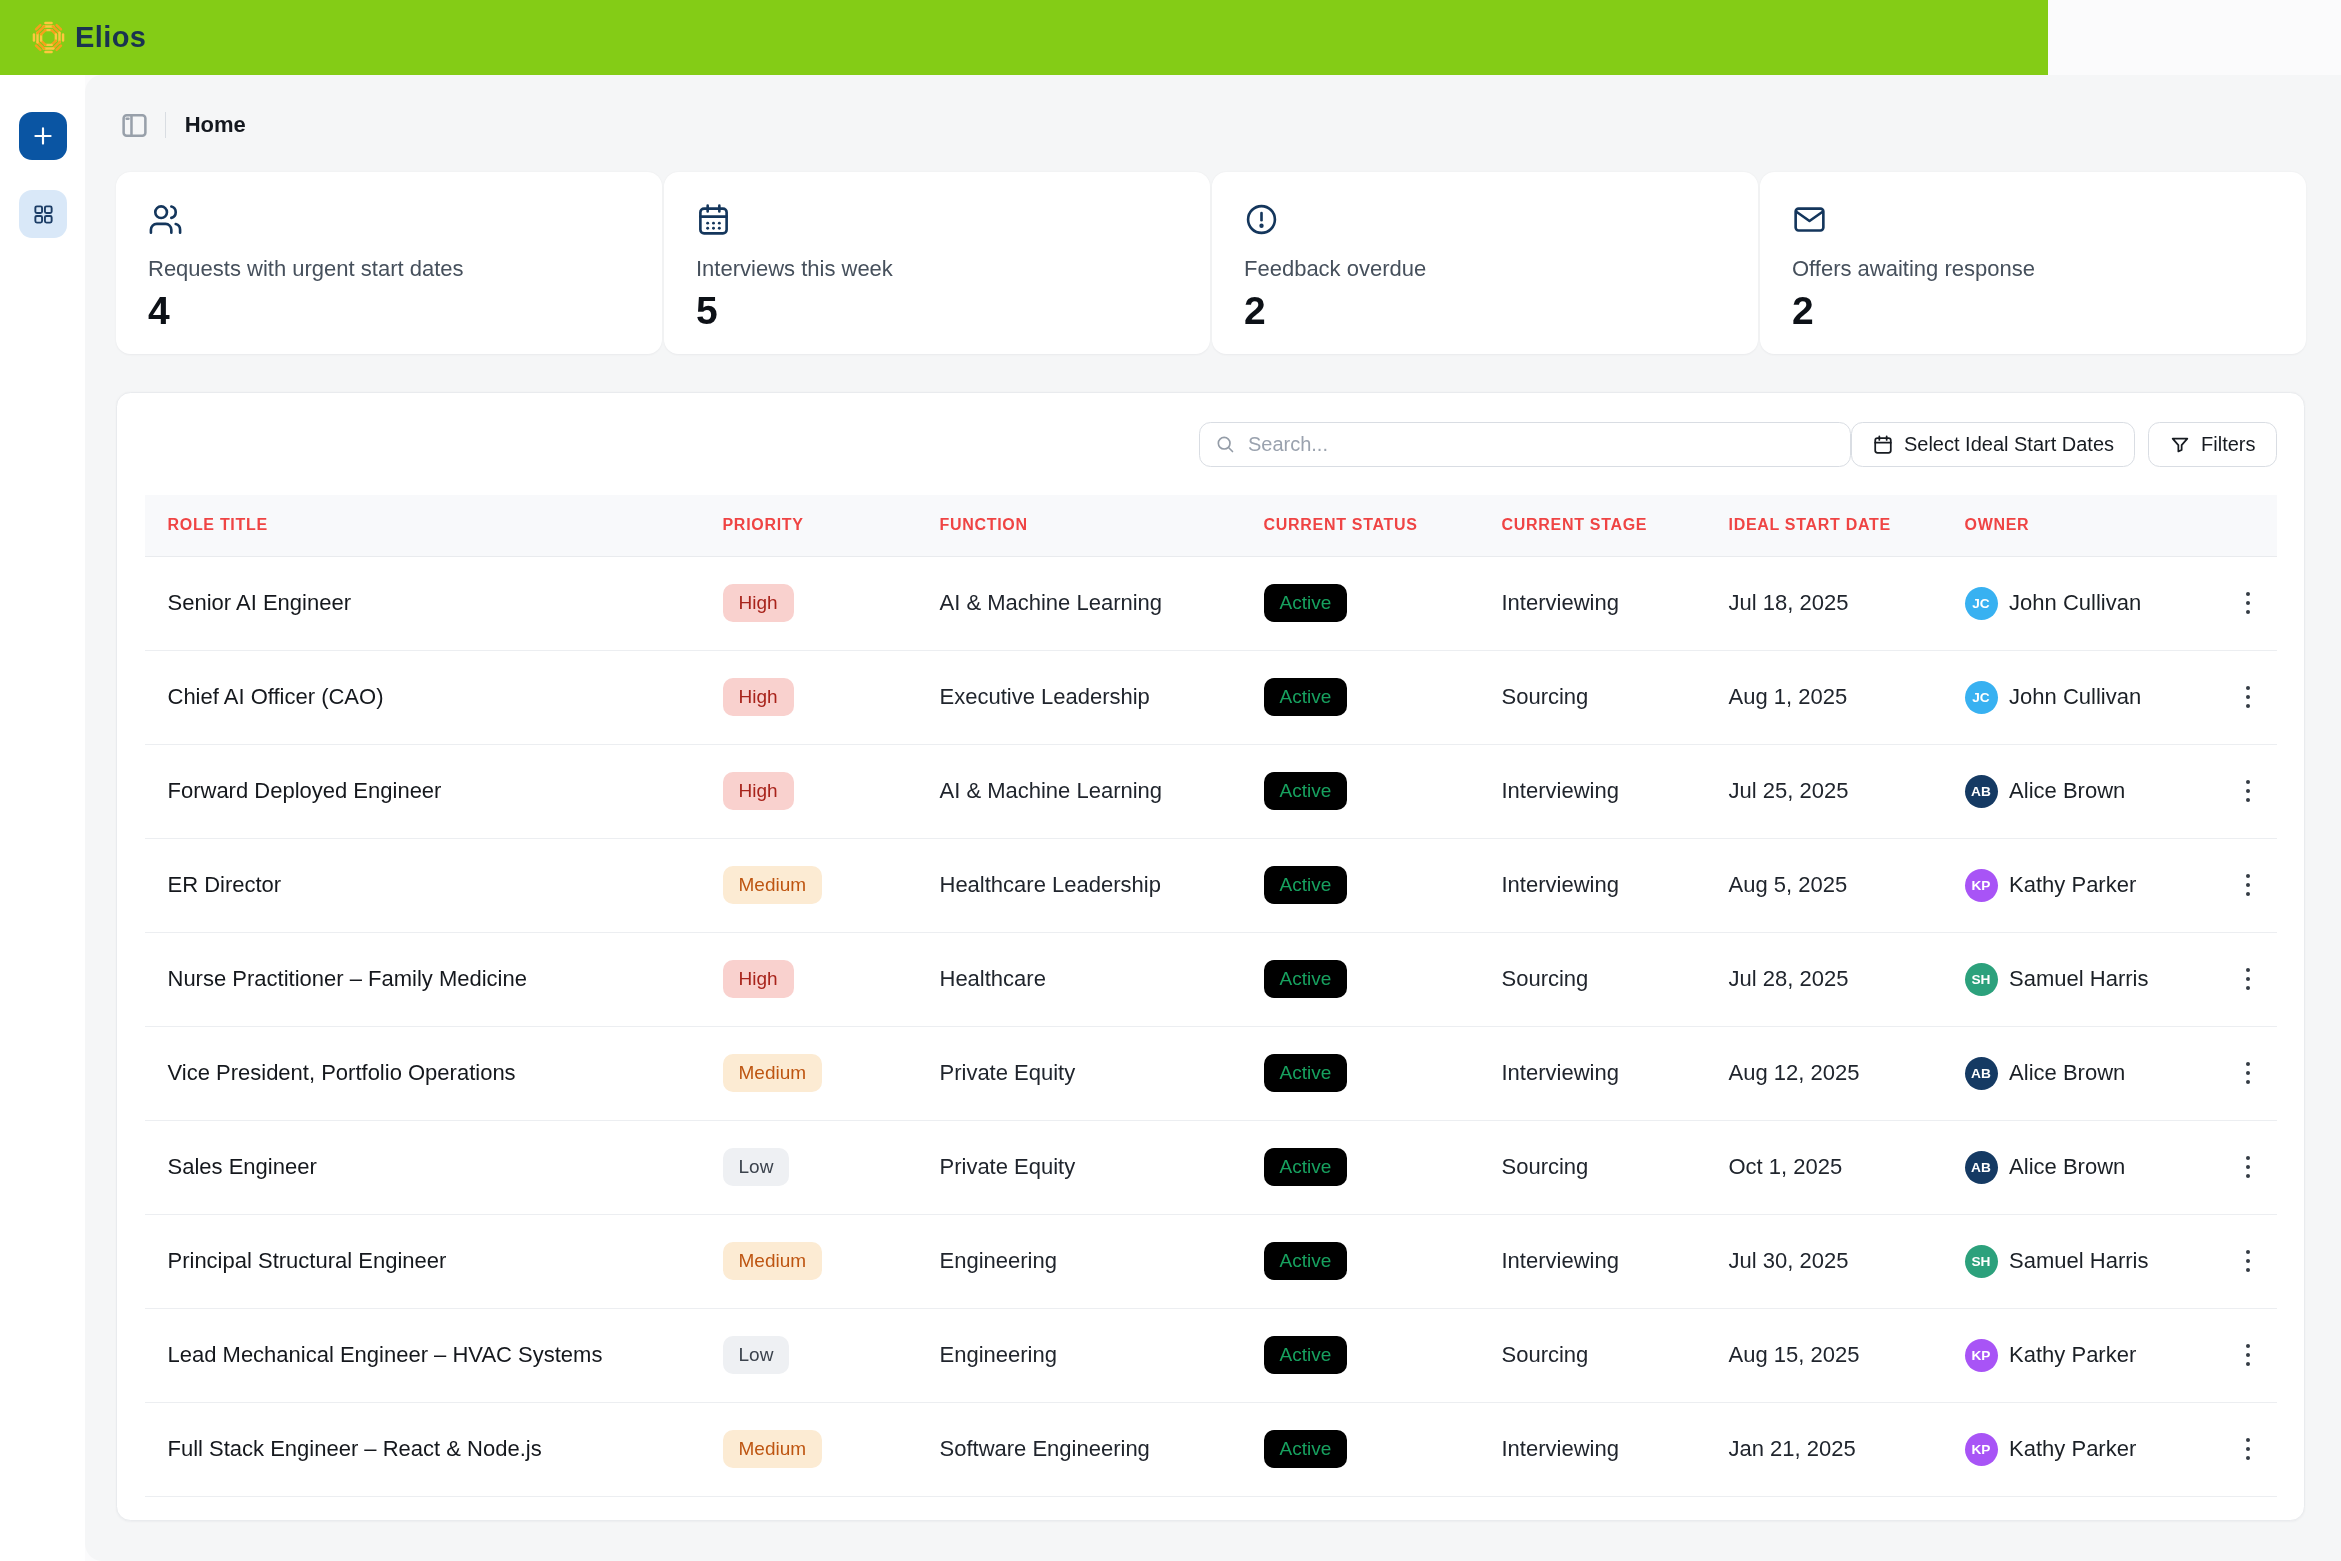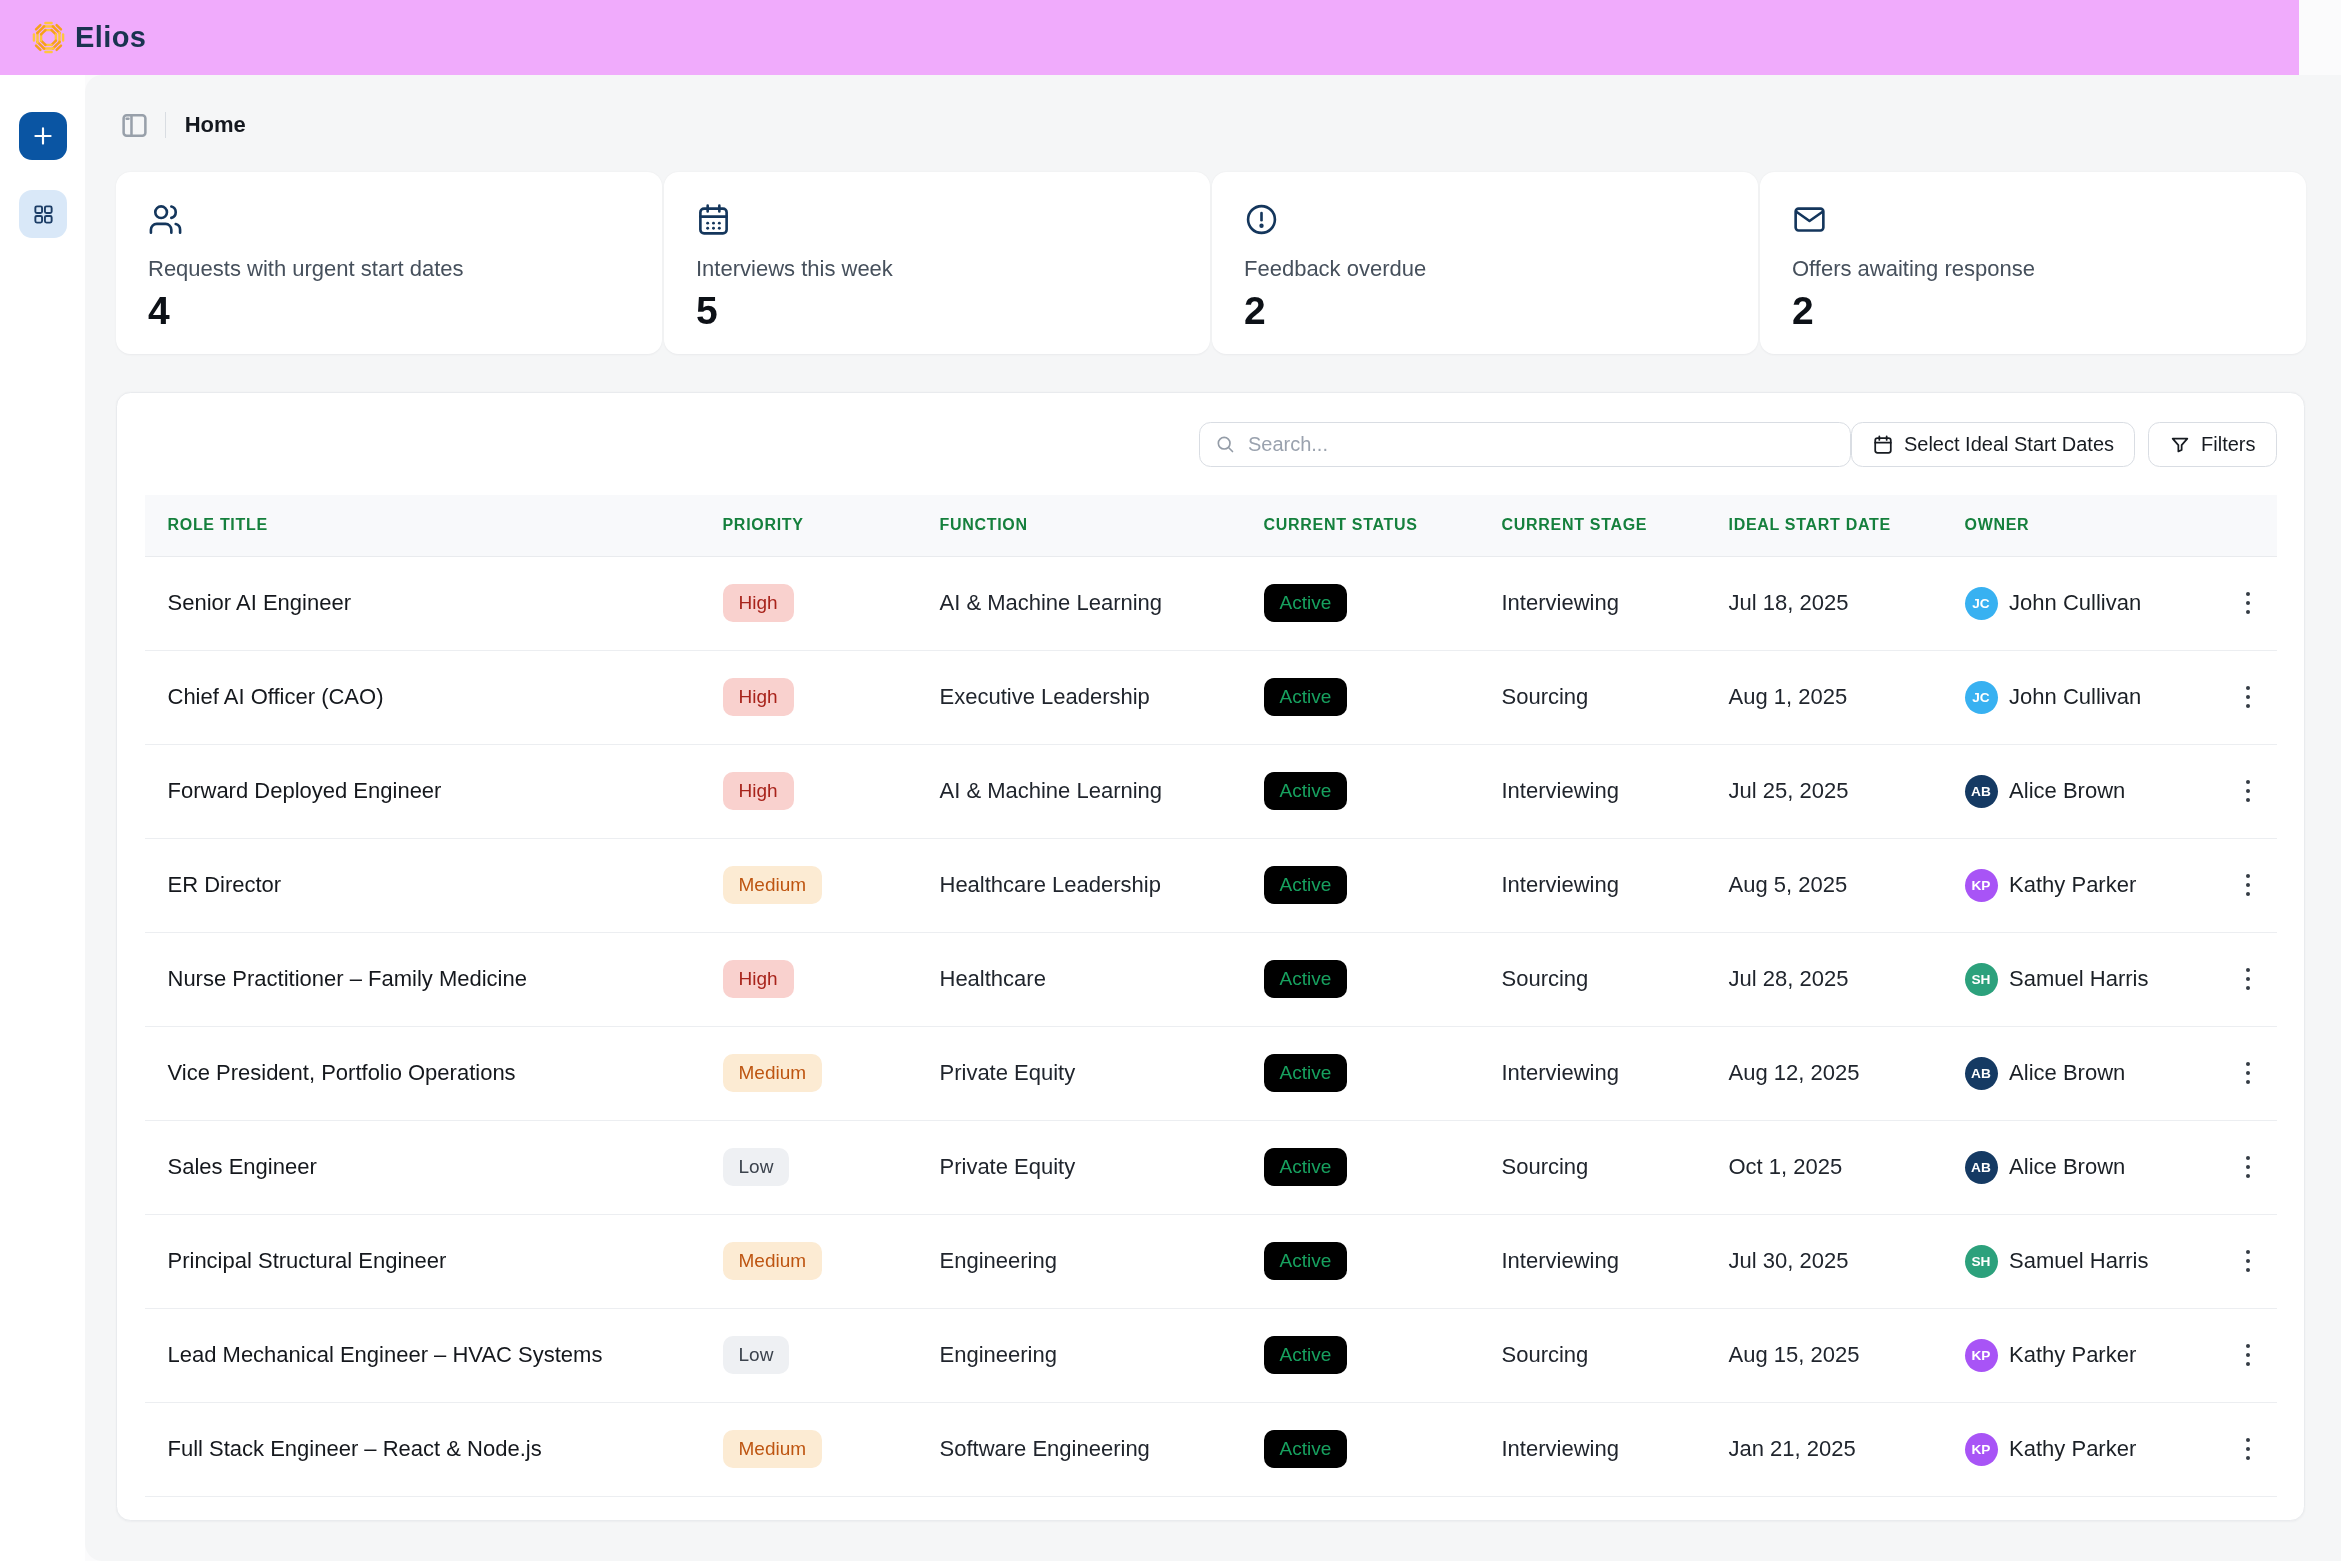--- a/index.html
+++ b/index.html
@@ -1,20 +1,20 @@
 <!DOCTYPE html>
 <html style="font-size:11.6px"><head>
 <meta charset="utf-8">
 <style>
   * { margin:0; padding:0; box-sizing:border-box; }
   html,body { width:2342px; height:1561px; overflow:hidden; background:#FBFBFC;
               font-family:"Liberation Sans", sans-serif; }
 
   
-  .topbar { position:absolute; top:0; left:0; width:2299px; height:75px; background:#f0abfc; display:flex; align-items:center; padding-left:32px; }
+  .topbar { position:absolute; top:0; left:0; width:2048px; height:75px; background:#84cc16; display:flex; align-items:center; padding-left:32px; }
   .brand { display:flex; align-items:center; gap:10px; }
   .brand-name { font-size:29px; font-weight:bold; color:#1A3350; letter-spacing:0.4px; }
 
   
   .strip { position:absolute; top:75px; left:0; width:85px; bottom:0; background:#FFFFFF; }
   .strip-btn { width:48px; height:48px; border-radius:13px; border:none; display:flex; align-items:center; justify-content:center; cursor:pointer; margin-left:19px; }
   .btn-plus { margin-top:37px; background:#0A55A3; }
   .btn-grid { margin-top:30px; background:#D9E8F8; }
 
   
@@ -40,21 +40,21 @@
   .search-box svg { position:absolute; left:16px; top:12.3px; color:#949CA7; }
   .search-input { width:652px; height:45px; border:0.7px solid #D9DDE3; border-radius:11.6px; padding:0 17.3px 0 48px; font-size:20px; color:#171B21; background:#FFFFFF; outline:none; font-family:"Liberation Sans",sans-serif; }
   .search-input::placeholder { color:#9AA2AE; }
   .toolbar-right { display:flex; gap:13px; }
   .tool-btn { display:flex; align-items:center; gap:10px; height:45px; padding:0 20px; background:#FFFFFF; border:0.7px solid #D9DDE3; border-radius:11.6px; font-size:20px; font-weight:500; color:#171B21; cursor:pointer; font-family:"Liberation Sans",sans-serif; }
 
   
   .table { margin:0 27.5px; }
   .trow { display:grid; grid-template-columns:555px 217px 324px 238px 227px 236px 275px 63px; align-items:center; }
   .thead { height:62px; background:#F8F9FB; border-bottom:0.7px solid #E9EBEE; }
-  .th { font-size:16px; font-weight:600; letter-spacing:0.7px; color:#15803d; text-transform:uppercase; padding-left:23px; }
+  .th { font-size:16px; font-weight:600; letter-spacing:0.7px; color:#ef4444; text-transform:uppercase; padding-left:23px; }
   .tbody .trow { height:94px; border-bottom:0.7px solid #ECEEF1; background:#FFFFFF; }
   .td { padding-left:23px; font-size:22px; color:#20252D; }
   .td-title { color:#15181D; }
 
   .badge { display:inline-block; padding:8px 16px; border-radius:10px; font-size:19px; font-weight:500; }
   .badge-high   { background:#F9D1CE; color:#A8231B; }
   .badge-medium { background:#FCEBD3; color:#BE5511; }
   .badge-low    { background:#EEF0F3; color:#3C434D; }
   .badge-active { background:#000000; color:#17A15F; }
 

